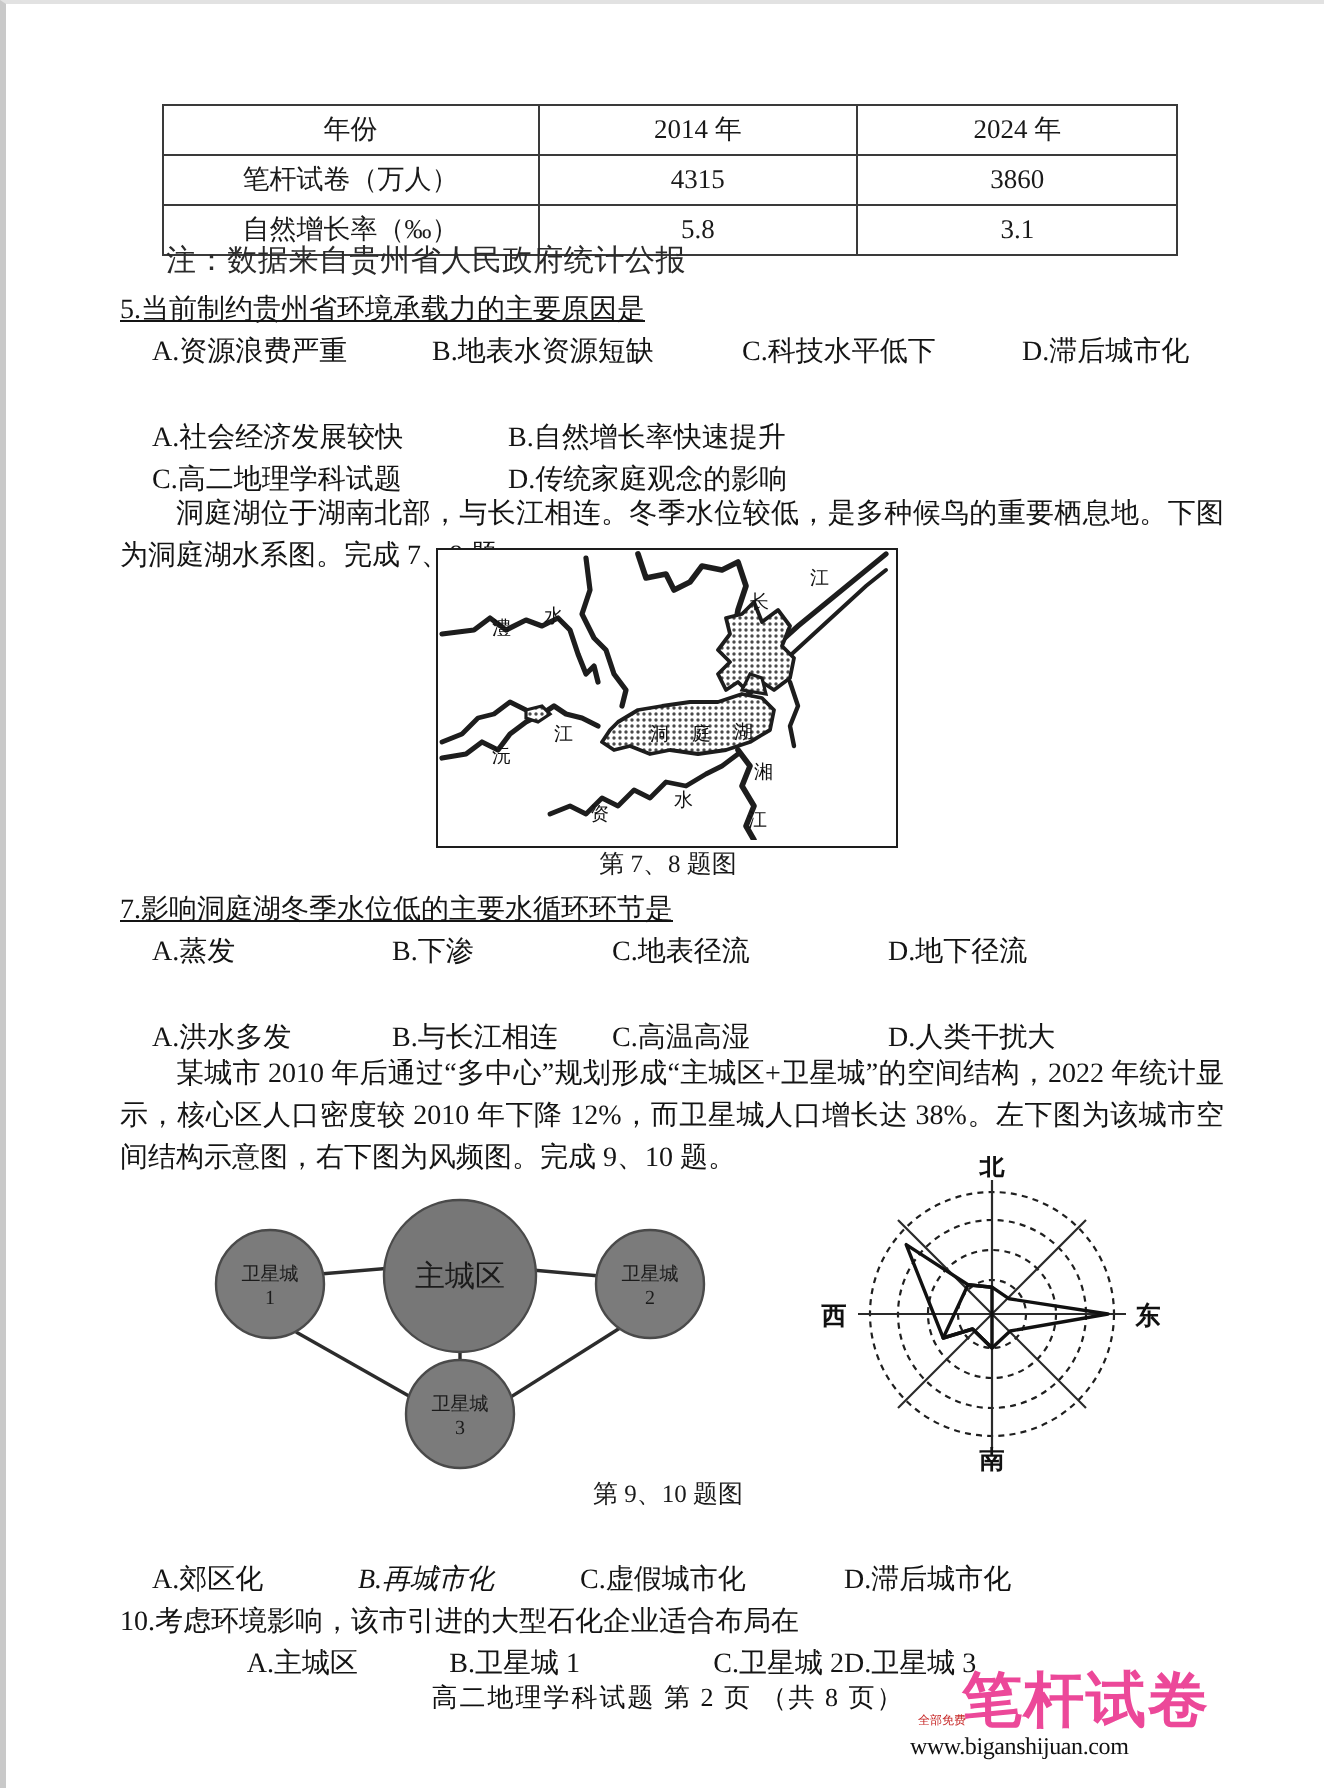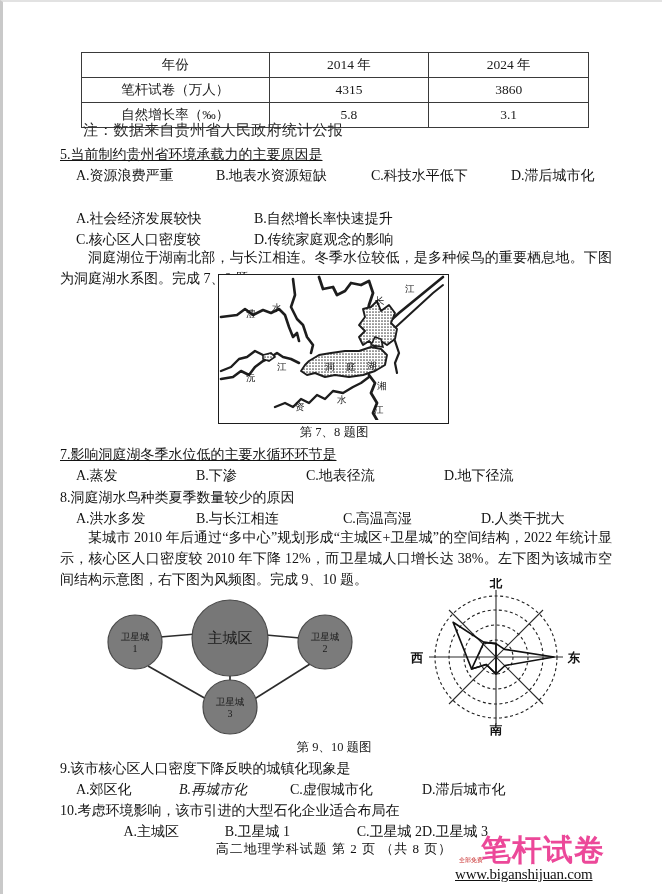--- a/index.html
+++ b/index.html
@@ -166,25 +166,24 @@
     font-size: 30px;
     font-weight: bold;
     color: #ec4899;
     letter-spacing: 1px;
     font-family: "Liberation Sans", sans-serif;
   }
   .wm-url {
     position: absolute;
     left: 0px;
     top: 38px;
-    font-size: 15px;
+    font-size: 12px;
     color: #111;
     font-family: "Liberation Serif", serif;
     letter-spacing: -0.2px;
-    text-decoration: underline;
   }
   .wm-free {
     position: absolute;
     left: 4px;
     top: 28px;
     font-size: 6px;
     color: #c62323;
     font-family: "Liberation Sans", sans-serif;
     letter-spacing: 0px;
   }
@@ -221,21 +220,21 @@
 
   <div class="qline qstem" style="top:144px;text-decoration:underline;">5.当前制约贵州省环境承载力的主要原因是</div>
   <div class="qopts" style="top:165px;">
     <span class="opt" style="width:140px;">A.资源浪费严重</span><span class="opt" style="width:155px;">B.地表水资源短缺</span><span class="opt" style="width:140px;">C.科技水平低下</span><span class="opt">D.滞后城市化</span>
   </div>
 
   <div class="qopts" style="top:208px;">
     <span class="opt" style="width:178px;">A.社会经济发展较快</span><span class="opt">B.自然增长率快速提升</span>
   </div>
   <div class="qopts" style="top:229px;">
-    <span class="opt" style="width:178px;">C.核心区人口密度较</span><span class="opt">D.传统家庭观念的影响</span>
+    <span class="opt" style="width:178px;">C.高二地理学科试题</span><span class="opt">D.传统家庭观念的影响</span>
   </div>
 
   <div class="para" style="top:245px;">洞庭湖位于湖南北部，与长江相连。冬季水位较低，是多种候鸟的重要栖息地。下图为洞庭湖水系图。完成 7、8 题。</div>
 
   <div class="map-box">
     <svg width="226" height="145" viewBox="0 0 226 145" xmlns="http://www.w3.org/2000/svg">
       <defs>
         <pattern id="lakefill" width="3" height="3" patternUnits="userSpaceOnUse">
           <rect width="3" height="3" fill="#ffffff"></rect>
           <circle cx="1" cy="1" r="0.85" fill="#4a4a4a"></circle>
@@ -287,23 +286,22 @@
     <span class="map-lbl" style="left:118px; top:119px;">水</span>
   </div>
 
   <div class="fig-cap" style="top:422px;">第 7、8 题图</div>
 
   <div class="qline qstem" style="top:444px;text-decoration:underline;">7.影响洞庭湖冬季水位低的主要水循环环节是</div>
   <div class="qopts" style="top:465px;">
     <span class="opt" style="width:120px;">A.蒸发</span><span class="opt" style="width:110px;">B.下渗</span><span class="opt" style="width:138px;">C.地表径流</span><span class="opt">D.地下径流</span>
   </div>
 
-  <div class="qline qstem" style="top:487px;">8.洞庭湖水鸟种类夏季数量较少的原因</div>
   <div class="qopts" style="top:508px;">
-    <span class="opt" style="width:120px;">A.洪水多发</span><span class="opt" style="width:110px;">B.与长江相连</span><span class="opt" style="width:138px;margin-left:37px;">C.高温高湿</span><span class="opt">D.人类干扰大</span>
+    <span class="opt" style="width:120px;">A.洪水多发</span><span class="opt" style="width:110px;">B.与长江相连</span><span class="opt" style="width:138px;">C.高温高湿</span><span class="opt">D.人类干扰大</span>
   </div>
 
   <div class="para" style="top:525px;">某城市 2010 年后通过“多中心”规划形成“主城区+卫星城”的空间结构，2022 年统计显示，核心区人口密度较 2010 年下降 12%，而卫星城人口增长达 38%。左下图为该城市空间结构示意图，右下图为风频图。完成 9、10 题。</div>
 
   <div class="city-dia">
     <svg width="270" height="145" viewBox="0 0 270 145" xmlns="http://www.w3.org/2000/svg">
       <g stroke="#2c2c2c" stroke-width="1.7">
         <line x1="62" y1="47" x2="98" y2="44"></line>
         <line x1="168" y1="45" x2="202" y2="48"></line>
         <line x1="132" y1="86" x2="132" y2="90"></line>
@@ -342,21 +340,20 @@
       <polygon points="88,65.6 76,64.4 45.1,44.3 63.6,91 78.3,86.5 88,96" fill="none" stroke="#111111" stroke-width="1.7" stroke-linejoin="round"></polygon>
       <text x="88" y="9" text-anchor="middle" font-family="Liberation Serif, serif" font-size="12.5" font-weight="bold" fill="#111">北</text>
       <text x="166" y="84" text-anchor="middle" font-family="Liberation Serif, serif" font-size="12.5" font-weight="bold" fill="#111">东</text>
       <text x="88" y="156" text-anchor="middle" font-family="Liberation Serif, serif" font-size="12.5" font-weight="bold" fill="#111">南</text>
       <text x="9" y="84" text-anchor="middle" font-family="Liberation Serif, serif" font-size="12.5" font-weight="bold" fill="#111">西</text>
     </svg>
   </div>
 
   <div class="fig-cap" style="top:737px;">第 9、10 题图</div>
 
-  <div class="qline qstem" style="top:758px;">9.该市核心区人口密度下降反映的城镇化现象是</div>
   <div class="qopts" style="top:779px;">
     <span class="opt" style="width:103px;">A.郊区化</span><span class="opt" style="width:111px;font-style:italic;">B.再城市化</span><span class="opt" style="width:132px;">C.虚假城市化</span><span class="opt">D.滞后城市化</span>
   </div>
 
   <div class="qline qstem" style="top:800px;">10.考虑环境影响，该市引进的大型石化企业适合布局在</div>
   <div class="qopts" style="top:821px;text-align:right;">
     <span class="opt" style="width:103px;">A.主城区</span><span class="opt" style="width:111px;">B.卫星城 1</span><span class="opt" style="width:132px;">C.卫星城 2</span><span class="opt">D.卫星城 3</span>
   </div>
 
   <div class="footer">高二地理学科试题  第 2 页 （共 8 页）</div>

